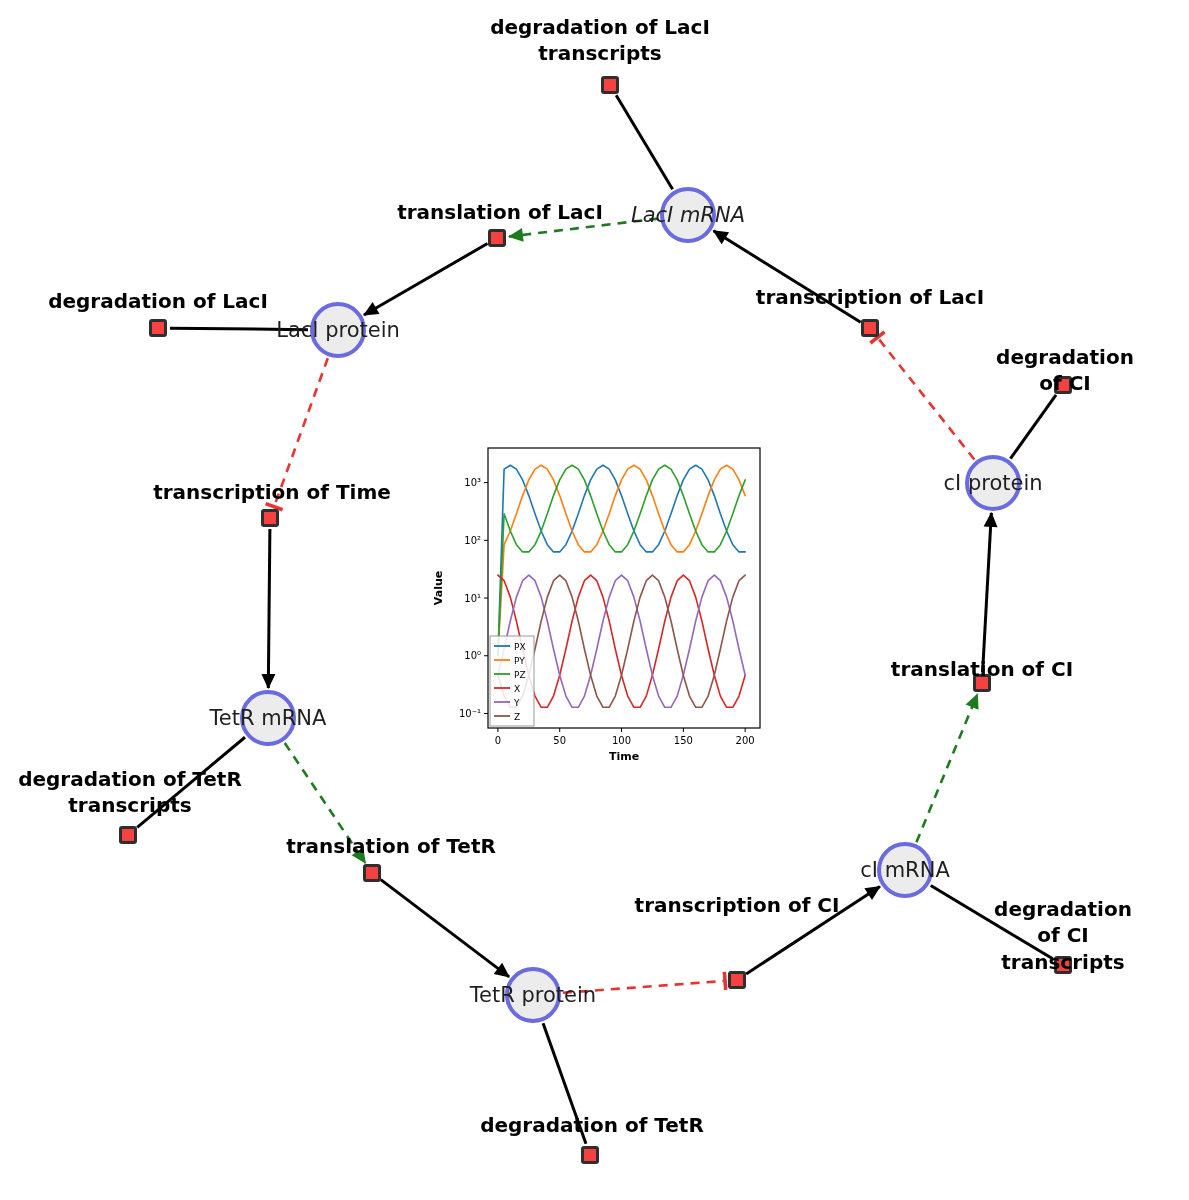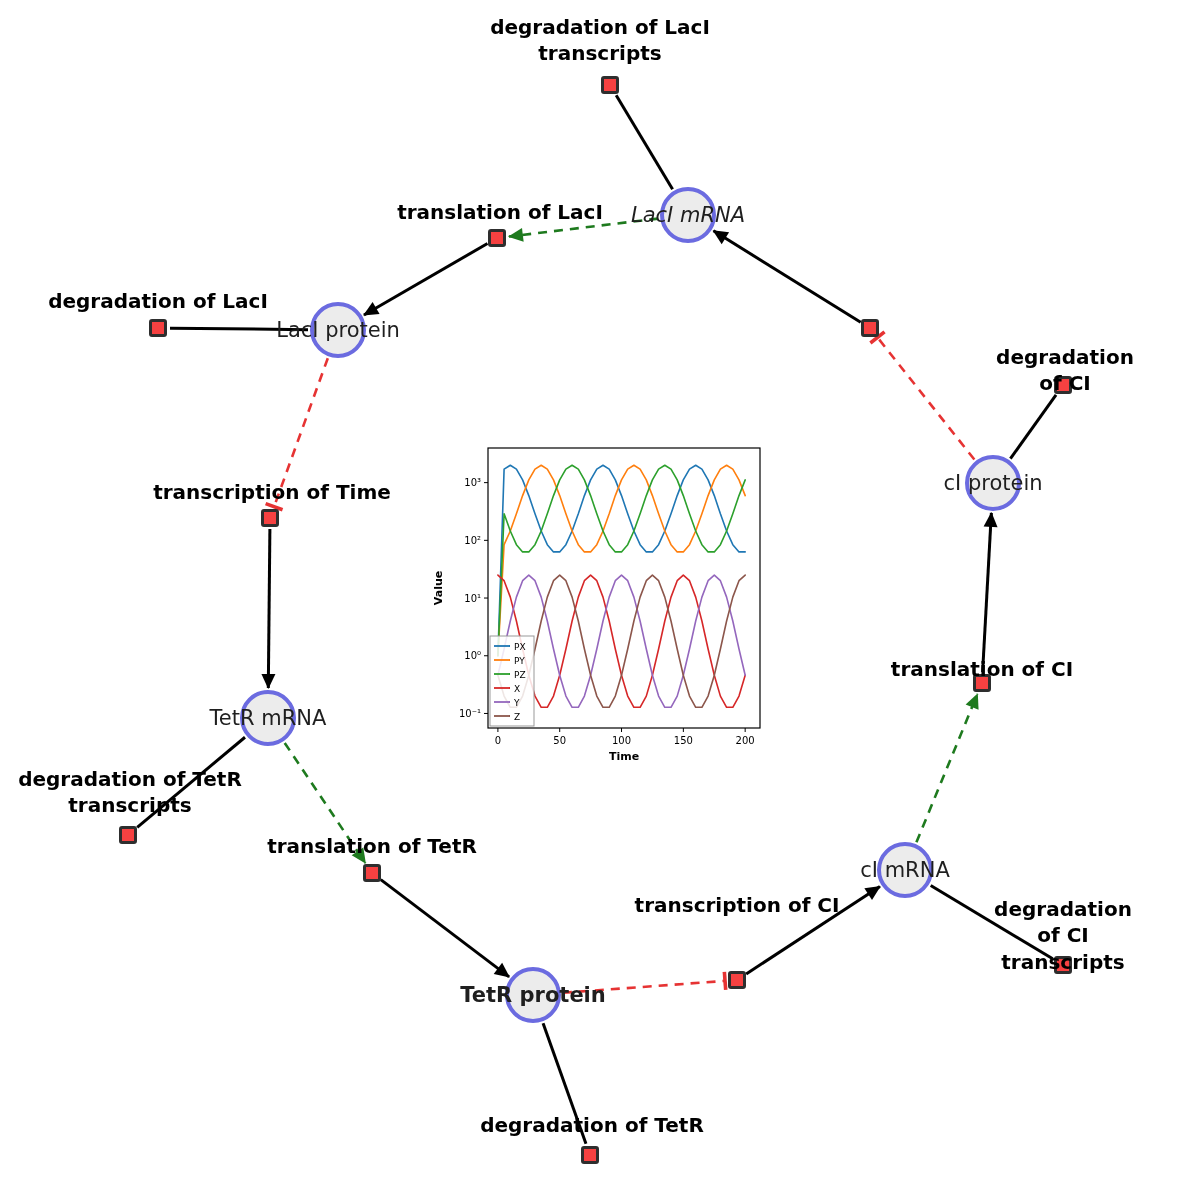--- a/index.html
+++ b/index.html
@@ -61,44 +61,45 @@
   </svg>
 
   <div id="node-layer">
       <div class="species-node" style="left: 660px; top: 187px;"></div>
       <div class="species-label" style="left: 688px; top: 215px; font-style: italic;">LacI mRNA</div>
       <div class="species-node" style="left: 310px; top: 302px;"></div>
       <div class="species-label" style="left: 338px; top: 330px;">LacI protein</div>
       <div class="species-node" style="left: 240px; top: 690px;"></div>
       <div class="species-label" style="left: 268px; top: 718px; text-align: center;">TetR mRNA</div>
       <div class="species-node" style="left: 505px; top: 967px;"></div>
-      <div class="species-label" style="left: 533px; top: 995px; font-weight: bold;">TetR protein</div>
+      <div class="species-label" style="left: 533px; top: 995px;">TetR protein</div>
       <div class="species-node" style="left: 877px; top: 842px;"></div>
       <div class="species-label" style="left: 905px; top: 870px;">cI mRNA</div>
       <div class="species-node" style="left: 965px; top: 455px;"></div>
       <div class="species-label" style="left: 993px; top: 483px;">cI protein</div>
       <div class="reaction-node" style="left: 601px; top: 76px;"></div>
       <div class="reaction-label" style="left: 600px; top: 14px;">degradation of LacI
 transcripts</div>
       <div class="reaction-node" style="left: 488px; top: 229px;"></div>
       <div class="reaction-label" style="left: 500px; top: 199px;">translation of LacI</div>
       <div class="reaction-node" style="left: 861px; top: 319px;"></div>
+      <div class="reaction-label" style="left: 870px; top: 284px;">transcription of LacI</div>
       <div class="reaction-node" style="left: 149px; top: 319px;"></div>
       <div class="reaction-label" style="left: 158px; top: 288px;">degradation of LacI</div>
       <div class="reaction-node" style="left: 1054px; top: 376px;"></div>
       <div class="reaction-label" style="left: 1065px; top: 344px;">degradation of CI</div>
       <div class="reaction-node" style="left: 261px; top: 509px;"></div>
       <div class="reaction-label" style="left: 272px; top: 479px;">transcription of Time</div>
       <div class="reaction-node" style="left: 973px; top: 674px;"></div>
       <div class="reaction-label" style="left: 982px; top: 656px;">translation of CI</div>
       <div class="reaction-node" style="left: 119px; top: 826px;"></div>
       <div class="reaction-label" style="left: 130px; top: 766px;">degradation of TetR
 transcripts</div>
       <div class="reaction-node" style="left: 363px; top: 864px;"></div>
-      <div class="reaction-label" style="left: 372px; top: 833px;">translation of TetR</div>
+      <div class="reaction-label" style="left: 391px; top: 833px;">translation of TetR</div>
       <div class="reaction-node" style="left: 728px; top: 971px;"></div>
       <div class="reaction-label" style="left: 737px; top: 892px;">transcription of CI</div>
       <div class="reaction-node" style="left: 1054px; top: 956px;"></div>
       <div class="reaction-label" style="left: 1063px; top: 896px;">degradation of CI
 transcripts</div>
       <div class="reaction-node" style="left: 581px; top: 1146px;"></div>
       <div class="reaction-label" style="left: 592px; top: 1112px;">degradation of TetR</div>
     </div>
 
   <svg id="chart-svg" width="342" height="332">

